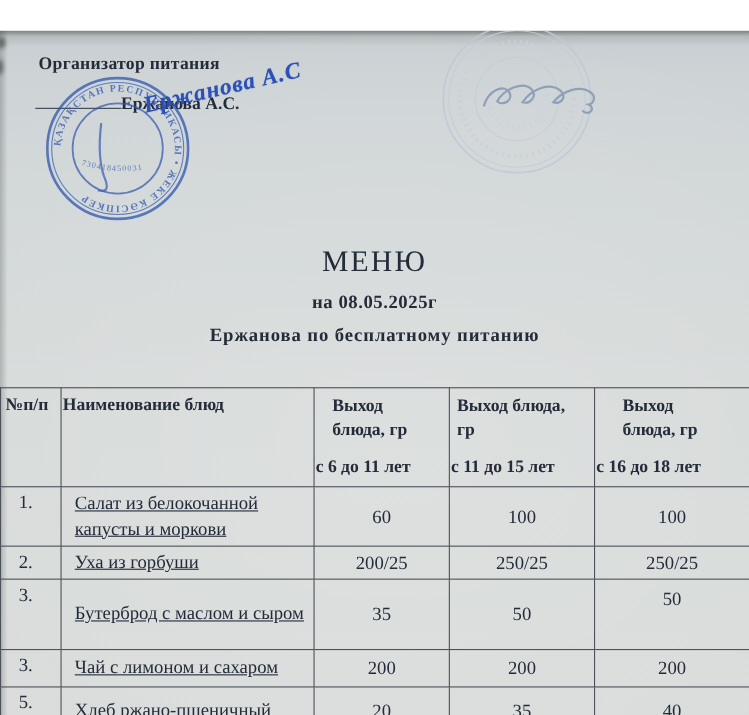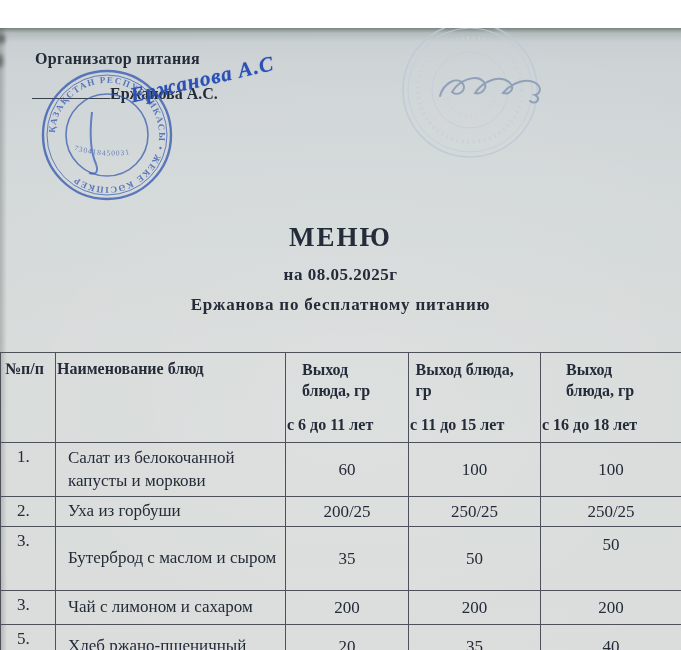--- a/index.html
+++ b/index.html
@@ -36,21 +36,21 @@
     position:absolute;left:128px;top:56px;width:150px;
     transform:rotate(-13deg);transform-origin:0 0;
     color:#2b50b6;font-size:21px;font-weight:bold;font-style:italic;
     letter-spacing:1px;text-shadow:0 0 1px rgba(43,80,182,.65);white-space:nowrap;
   }
   .faint-stamp-wrap{position:absolute;left:400px;top:-8px;width:140px;height:140px;opacity:.85;}
   .squiggle-wrap{position:absolute;left:436px;top:40px;width:126px;height:42px;}
 
   
   .titleblock{position:absolute;left:0;top:0;width:681px;text-align:center;}
-  .menu-title{position:absolute;top:194px;width:100%;font-size:27px;font-weight:bold;letter-spacing:2px;}
+  .menu-title{position:absolute;top:194px;width:100%;font-size:27px;font-weight:normal;letter-spacing:2px;}
   .menu-date{position:absolute;top:237px;width:100%;font-size:17px;font-weight:bold;letter-spacing:.5px;}
   .menu-subtitle{position:absolute;top:267px;width:100%;font-size:17px;font-weight:bold;letter-spacing:.8px;}
 
   
   table.menu{
     position:absolute;left:0;top:324px;width:681px;
     border-collapse:collapse;table-layout:fixed;
   }
   table.menu th, table.menu td{
     border:1.6px solid #4d525a;
@@ -64,21 +64,21 @@
   .h-top{display:block;margin:0 auto;line-height:1.3;}
   .h-top.narrow{max-width:90px;}
   .h-top.mid{max-width:118px;}
   .h-bot{display:block;margin-top:13px;line-height:1.2;}
   tbody tr:nth-child(1){height:54px;}
   tbody tr:nth-child(2){height:30px;}
   tbody tr:nth-child(3){height:64px;}
   tbody tr:nth-child(4){height:34px;}
   tbody tr:nth-child(5){height:44px;}
   td.col-num{text-align:left;padding-left:16px;vertical-align:top;padding-top:4px;font-size:16px;}
-  td.col-name{padding-left:12px;padding-right:8px;vertical-align:middle;line-height:1.35;}
+  td.col-name{padding-left:12px;padding-right:8px;vertical-align:middle;line-height:1.35;text-decoration:underline;}
   td.col-val{text-align:center;vertical-align:middle;}
   tbody tr:nth-child(3) td:nth-child(5){vertical-align:top;padding-top:8px;}
 </style>
 </head>
 <body>
 
 <div class="page">
 
   <div class="smudge s1"></div>
   <div class="smudge s2"></div>

